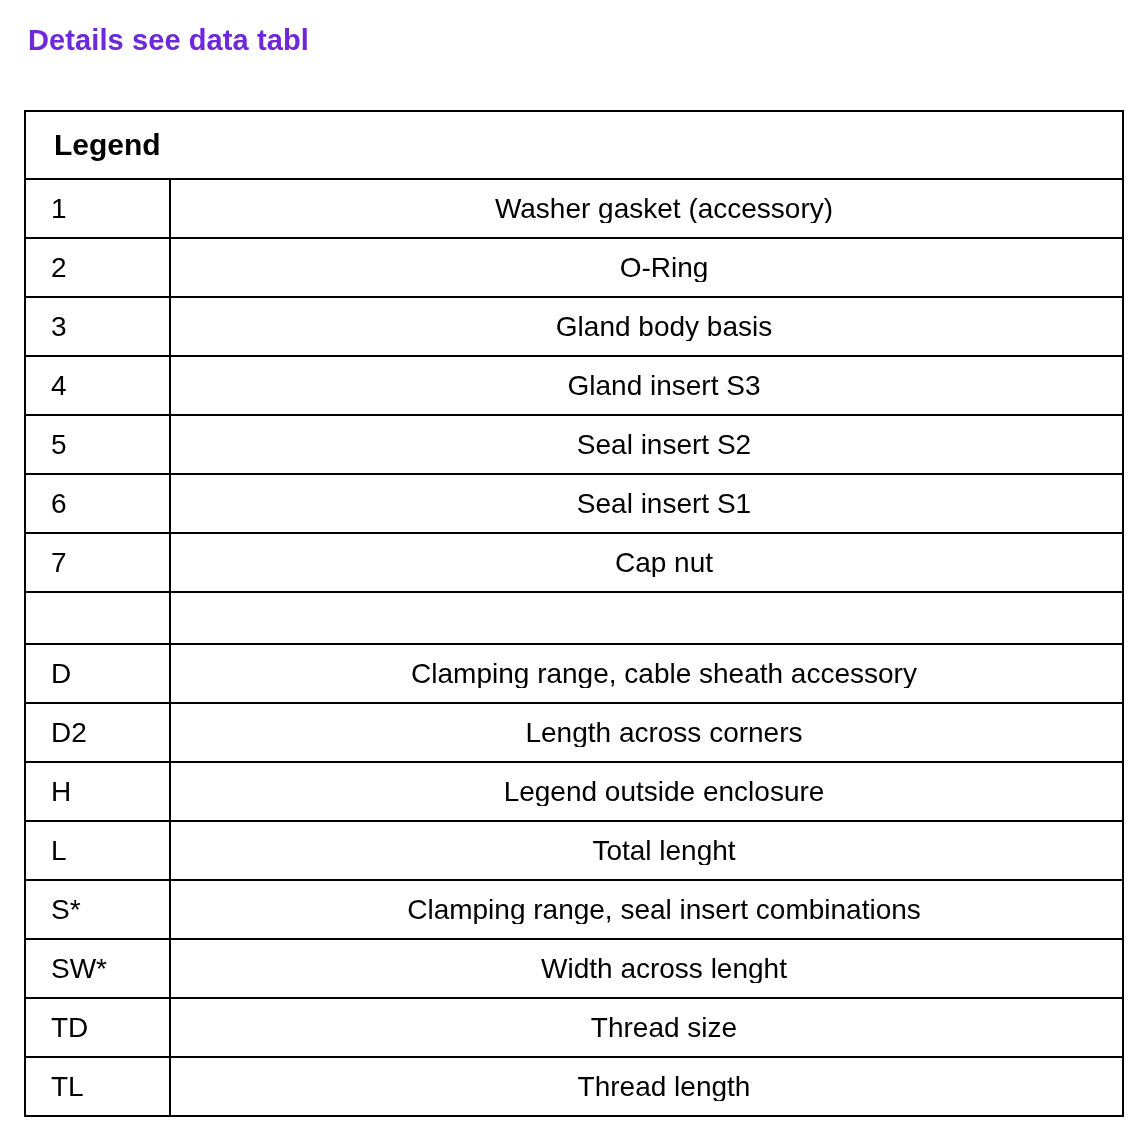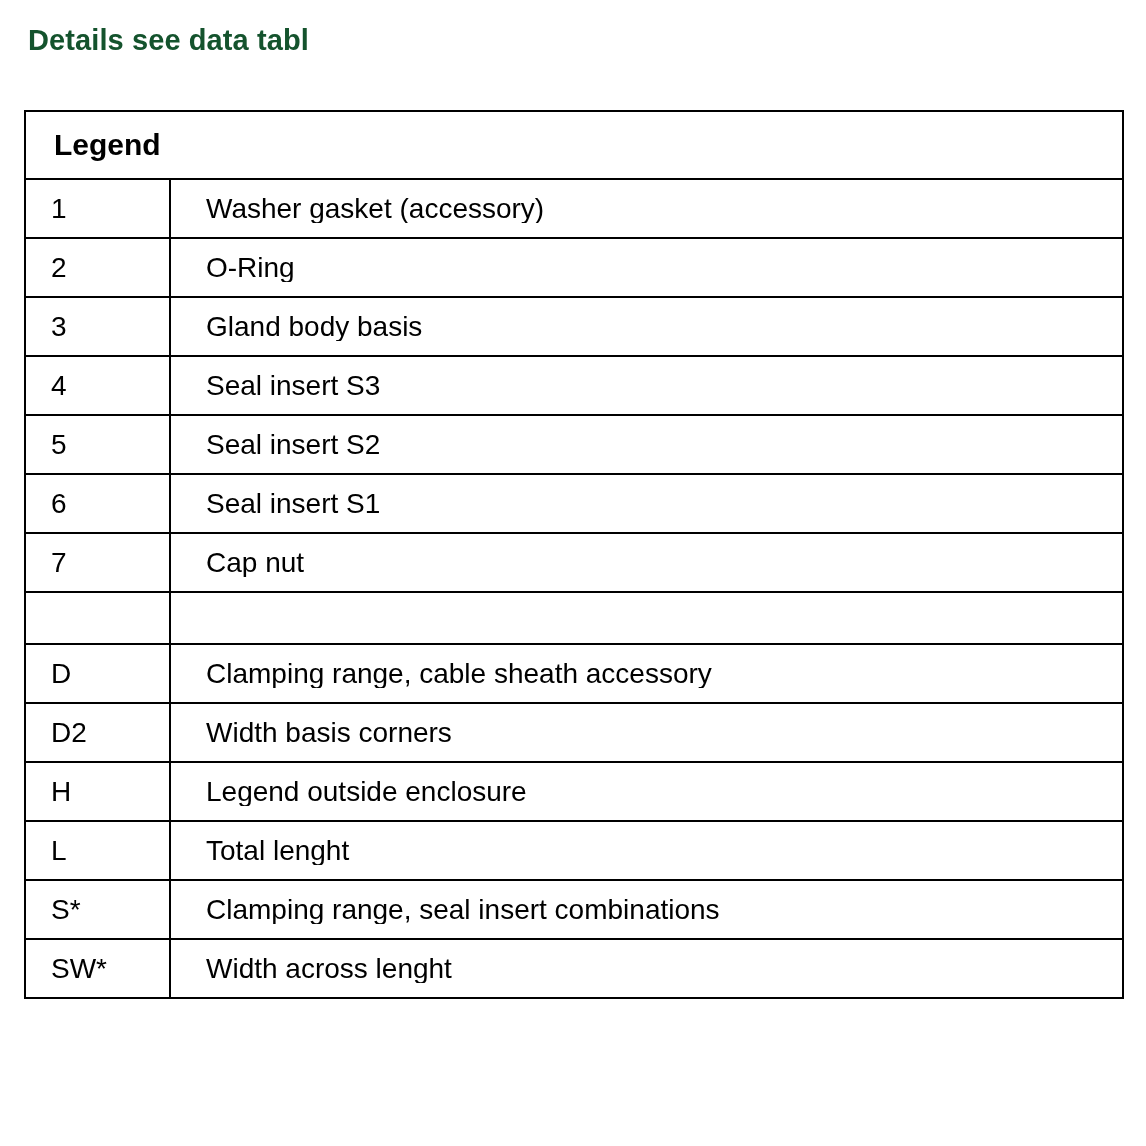--- a/index.html
+++ b/index.html
@@ -20,21 +20,21 @@
     height: 1146px;
     box-sizing: border-box;
   }
   .doc-title {
     position: absolute;
     left: 28px;
     top: 24px;
     font-size: 29px;
     font-weight: bold;
     letter-spacing: 0.1px;
-    color: #14532d;
+    color: #6d28d9;
     white-space: nowrap;
   }
   .legend-table {
     position: absolute;
     left: 24px;
     top: 110px;
     width: 1100px;
     border-collapse: collapse;
     table-layout: fixed;
   }
@@ -46,20 +46,21 @@
     line-height: 1;
     height: 59px;
     box-sizing: border-box;
   }
   .legend-table td.key {
     width: 145px;
     padding-left: 25px;
   }
   .legend-table td.val {
     padding-left: 35px;
+    text-align: center;
   }
   .legend-header td {
     height: 68px;
     font-size: 30px;
     font-weight: bold;
     padding-left: 28px;
   }
   .legend-table tr.spacer-row td {
     height: 52px;
   }
@@ -108,21 +109,21 @@
           </td>
         <td class="val">
             <span class="cell-text">Gland body basis</span>
           </td>
       </tr>
       <tr>
         <td class="key">
             <span class="cell-text">4</span>
           </td>
         <td class="val">
-            <span class="cell-text">Seal insert S3</span>
+            <span class="cell-text">Gland insert S3</span>
           </td>
       </tr>
       <tr>
         <td class="key">
             <span class="cell-text">5</span>
           </td>
         <td class="val">
             <span class="cell-text">Seal insert S2</span>
           </td>
       </tr>
@@ -156,21 +157,21 @@
           </td>
         <td class="val">
             <span class="cell-text">Clamping range, cable sheath accessory</span>
           </td>
       </tr>
       <tr>
         <td class="key">
             <span class="cell-text">D2</span>
           </td>
         <td class="val">
-            <span class="cell-text">Width basis corners</span>
+            <span class="cell-text">Length across corners</span>
           </td>
       </tr>
       <tr>
         <td class="key">
             <span class="cell-text">H</span>
           </td>
         <td class="val">
             <span class="cell-text">Legend outside enclosure</span>
           </td>
       </tr>
@@ -189,18 +190,34 @@
         <td class="val">
             <span class="cell-text">Clamping range, seal insert combinations</span>
           </td>
       </tr>
       <tr>
         <td class="key">
             <span class="cell-text">SW*</span>
           </td>
         <td class="val">
             <span class="cell-text">Width across lenght</span>
+          </td>
+      </tr>
+      <tr>
+        <td class="key">
+            <span class="cell-text">TD</span>
+          </td>
+        <td class="val">
+            <span class="cell-text">Thread size</span>
+          </td>
+      </tr>
+      <tr>
+        <td class="key">
+            <span class="cell-text">TL</span>
+          </td>
+        <td class="val">
+            <span class="cell-text">Thread length</span>
           </td>
       </tr>
     </tbody>
   </table>
 
 </div>
 
 </body></html>

